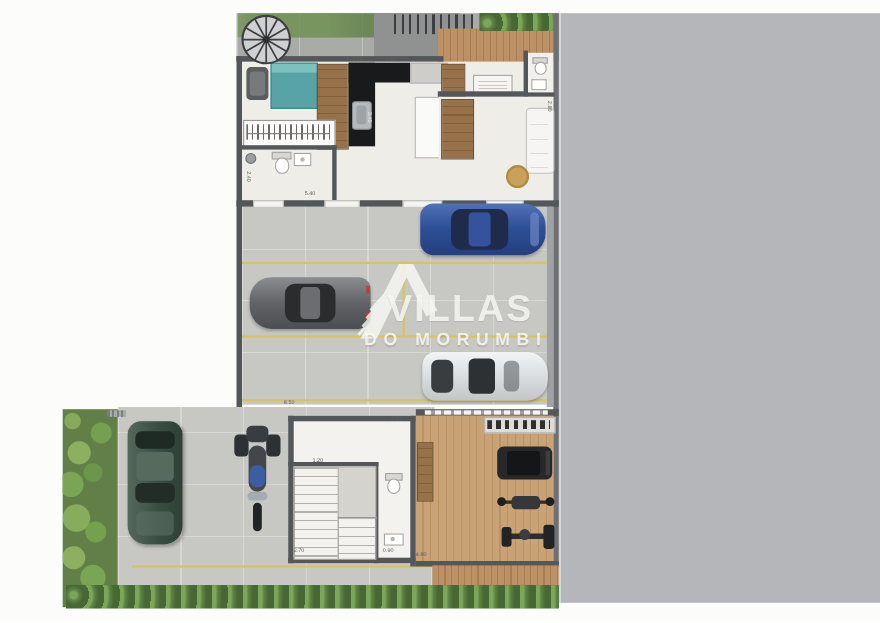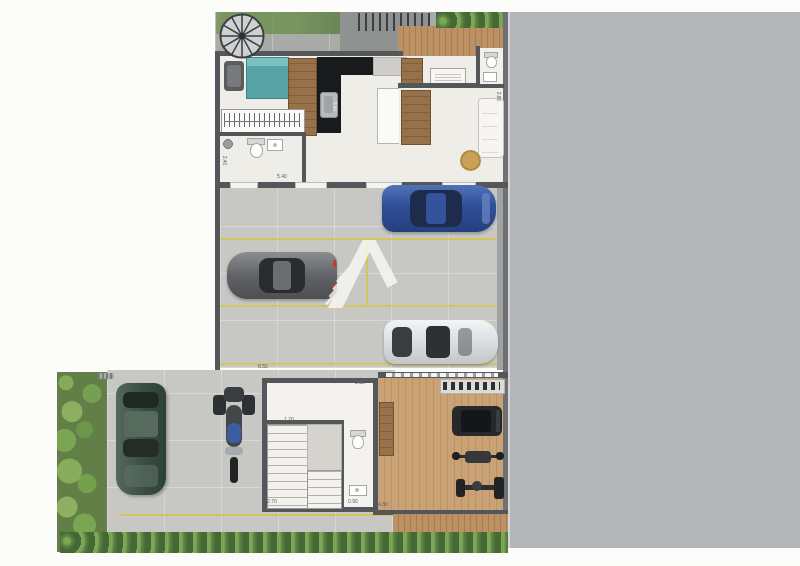--- a/index.html
+++ b/index.html
@@ -178,20 +178,22 @@
         <polygon points="47,0 60,0 84,46 73,52"></polygon>
       </g>
       <g stroke="#fafaf7" stroke-width="3">
         <line x1="6" y1="70" x2="30" y2="44"></line>
         <line x1="10" y1="62" x2="30" y2="40"></line>
         <line x1="14" y1="54" x2="32" y2="34"></line>
         <line x1="18" y1="46" x2="34" y2="28"></line>
       </g>
     </svg>
   </div>
+  <div class="wm-text" style="left:352px;top:262px;font-size:34px">VILLAS</div>
+  <div class="wm-text" style="left:331px;top:301px;font-size:16px;letter-spacing:6px">DO MORUMBI</div>
 
   <div class="abs concrete" style="left:107px;top:370px;width:288px;height:165px"></div>
   <div class="abs garden" style="left:57px;top:372px;width:50px;height:180px"></div>
   <div class="abs" style="left:98px;top:373px;width:16px;height:6px;background:repeating-linear-gradient(90deg,#7b7d7f 0 2px,#a9abad 2px 4px)"></div>
   <div class="yline" style="left:120px;top:514px;width:273px;height:2px"></div>
 
   <div class="abs" style="left:116px;top:383px;width:50px;height:112px;z-index:10">
     <div class="abs" style="left:0;top:0;width:50px;height:112px;border-radius:12px 12px 17px 17px;
          background:linear-gradient(90deg,#55685c,#3a4e43 55%,#2e4037);box-shadow:2px 2px 3px rgba(0,0,0,.25)"></div>
     <div class="abs" style="left:7px;top:9px;width:36px;height:16px;border-radius:6px;background:#1f2a24"></div>

